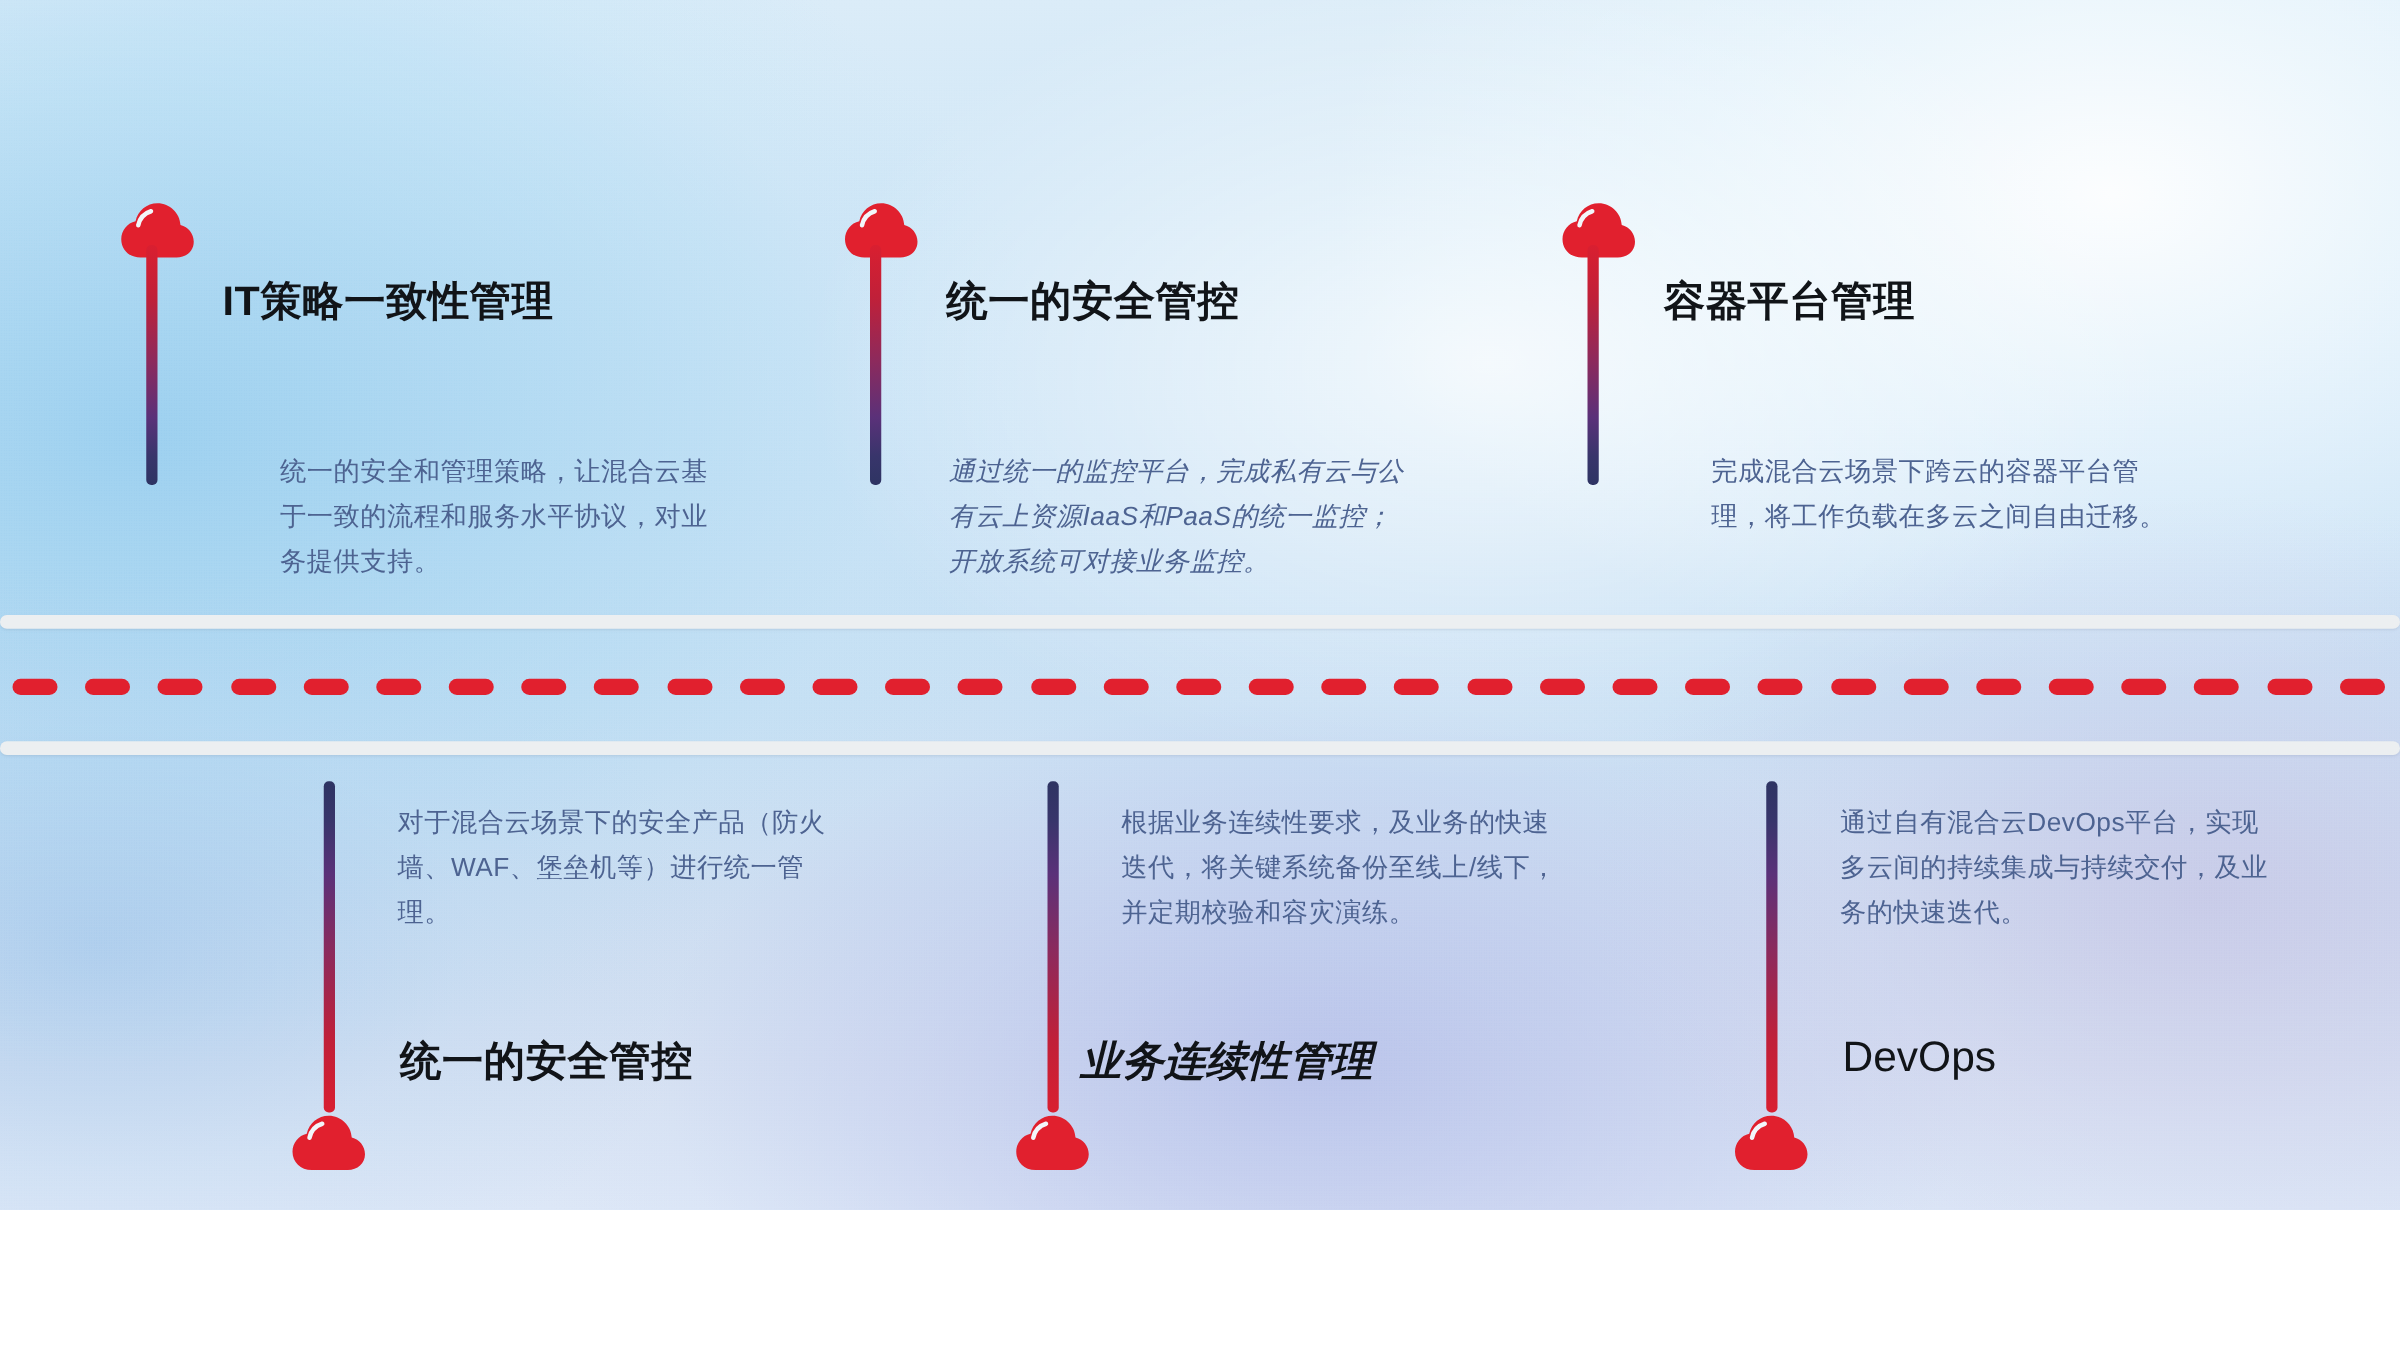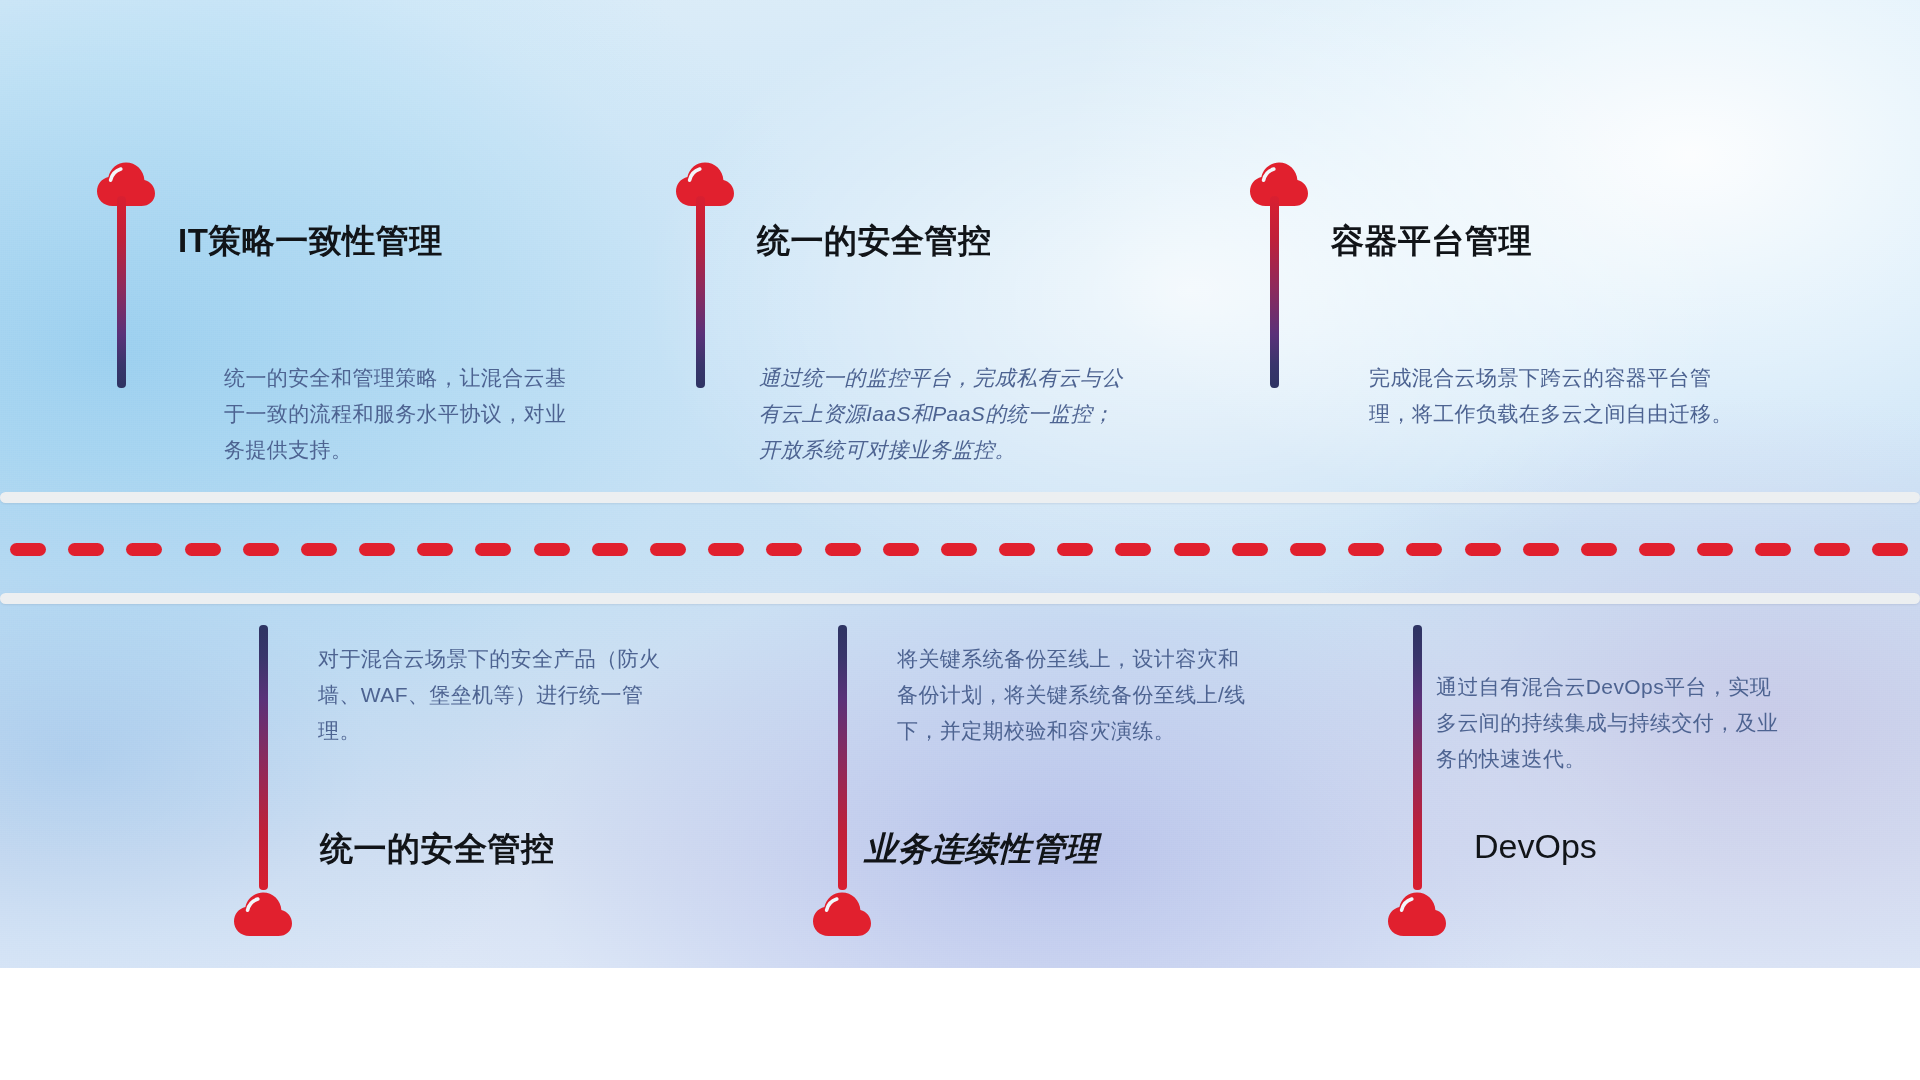--- a/index.html
+++ b/index.html
@@ -264,33 +264,33 @@
     <div class="title" style="left:320px; top:827px;">统一的安全管控</div>
     <div class="cloud" style="left:232px; top:890px;">
       <svg viewBox="0 0 62 48" xmlns="http://www.w3.org/2000/svg">
         <path d="M17.5 46C8.4 46 2 39.6 2 31.3c0-7.1 4.8-12.9 11.4-14.4C15.2 8.6 22.4 2.5 31 2.5c9.9 0 17.9 7.8 18.4 17.5C55.6 21.6 60 26.9 60 33.4 60 40.8 54 46 46.2 46H17.5z" fill="#e1202e"></path>
         <path d="M15.6 20.2c1.1-5.4 5.1-9.6 10.2-11.2" fill="none" stroke="#f2f6fa" stroke-width="3.6" stroke-linecap="round"></path>
       </svg>
     </div>
   </div>
 
   <div class="item">
-    <div class="body" style="left:897px; top:641px;">将关键系统备份至线上，设计容灾和备份计划，将关键系统备份至线上/线下，并定期校验和容灾演练。</div>
+    <div class="body" style="left:897px; top:641px;">根据业务连续性要求，及业务的快速迭代，将关键系统备份至线上/线下，并定期校验和容灾演练。</div>
     <div class="stem stem-up" style="left:838px; top:625px; height:265px;"></div>
     <div class="title" style="left:864px; top:827px;font-style:italic;">业务连续性管理</div>
     <div class="cloud" style="left:811px; top:890px;">
       <svg viewBox="0 0 62 48" xmlns="http://www.w3.org/2000/svg">
         <path d="M17.5 46C8.4 46 2 39.6 2 31.3c0-7.1 4.8-12.9 11.4-14.4C15.2 8.6 22.4 2.5 31 2.5c9.9 0 17.9 7.8 18.4 17.5C55.6 21.6 60 26.9 60 33.4 60 40.8 54 46 46.2 46H17.5z" fill="#e1202e"></path>
         <path d="M15.6 20.2c1.1-5.4 5.1-9.6 10.2-11.2" fill="none" stroke="#f2f6fa" stroke-width="3.6" stroke-linecap="round"></path>
       </svg>
     </div>
   </div>
 
   <div class="item">
-    <div class="body" style="left:1436px; top:641px;margin-top:28px;">通过自有混合云DevOps平台，实现多云间的持续集成与持续交付，及业务的快速迭代。</div>
+    <div class="body" style="left:1472px; top:641px;">通过自有混合云DevOps平台，实现多云间的持续集成与持续交付，及业务的快速迭代。</div>
     <div class="stem stem-up" style="left:1413px; top:625px; height:265px;"></div>
     <div class="title latin" style="left:1474px; top:827px;text-align:center;">DevOps</div>
     <div class="cloud" style="left:1386px; top:890px;">
       <svg viewBox="0 0 62 48" xmlns="http://www.w3.org/2000/svg">
         <path d="M17.5 46C8.4 46 2 39.6 2 31.3c0-7.1 4.8-12.9 11.4-14.4C15.2 8.6 22.4 2.5 31 2.5c9.9 0 17.9 7.8 18.4 17.5C55.6 21.6 60 26.9 60 33.4 60 40.8 54 46 46.2 46H17.5z" fill="#e1202e"></path>
         <path d="M15.6 20.2c1.1-5.4 5.1-9.6 10.2-11.2" fill="none" stroke="#f2f6fa" stroke-width="3.6" stroke-linecap="round"></path>
       </svg>
     </div>
   </div>
 

